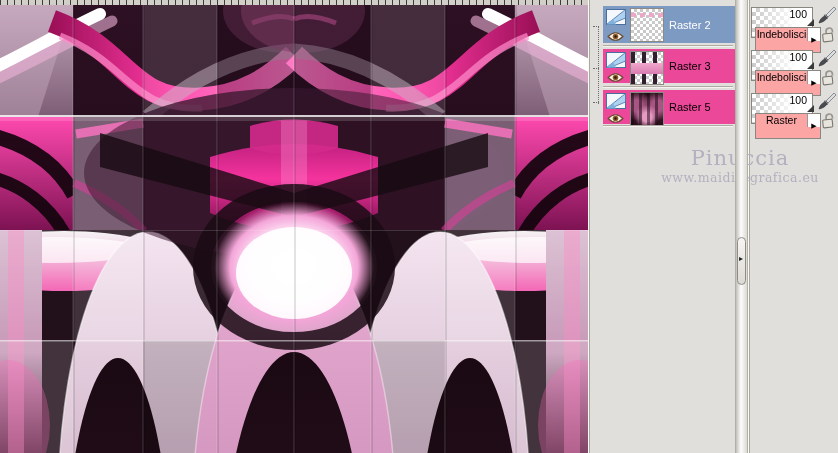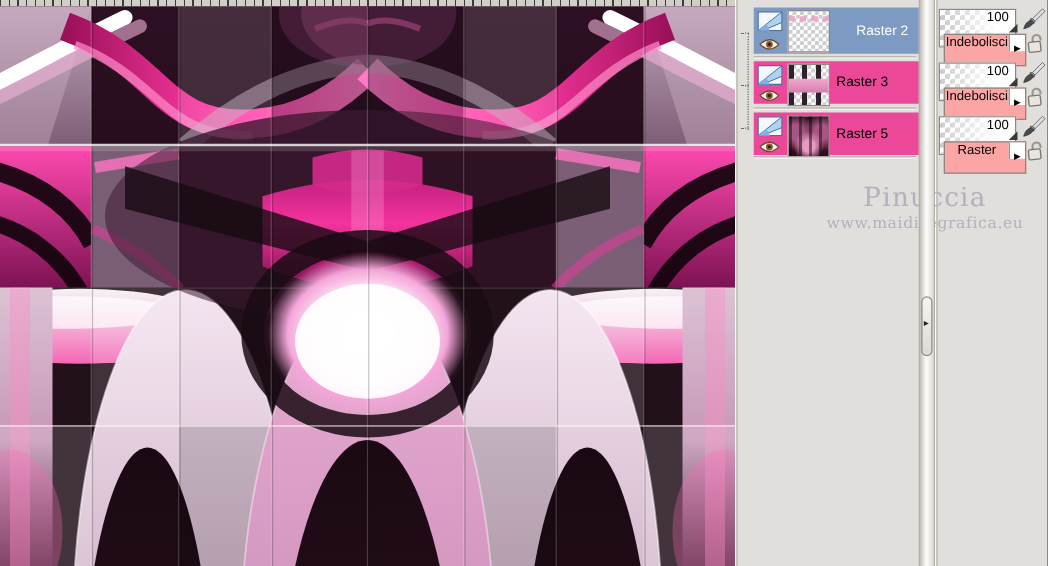--- a/index.html
+++ b/index.html
@@ -24,21 +24,21 @@
   .layers-panel{position:absolute;left:588px;top:0;width:147px;height:453px;
                 background:#e0dfdb;border-left:1px solid #fbfaf7;
                 box-shadow:inset 1px 0 0 #aba89f;}
   .link-rail{position:absolute;left:9px;top:26px;height:78px;width:0;
              border-left:1px dotted #6b6b6b;}
   .link-stub{position:absolute;left:4px;width:6px;height:0;border-top:1px dotted #6b6b6b;}
   .layer-row{position:absolute;left:14px;width:132px;background:#ec4899;}
   .layer-row.selected{background:#7d9ac2;}
   .layer-row .lbl{position:absolute;left:66px;top:50%;transform:translateY(-50%);
                   font-size:11px;color:#000;white-space:nowrap;}
-  .layer-row.selected .lbl{color:#fff;margin-left:16px;}
+  .layer-row.selected .lbl{color:#fff;}
   .page-icon{position:absolute;left:3px;top:3px;width:20px;height:16px;}
   .eye-icon{position:absolute;left:4px;width:17px;height:11px;}
   .thumb{position:absolute;left:27px;top:2px;width:32px;height:32px;border:1px solid #8d8a83;
          background-color:#fff;
          background-image:linear-gradient(45deg,#c9c9c9 25%,transparent 25%,transparent 75%,#c9c9c9 75%),
                           linear-gradient(45deg,#c9c9c9 25%,transparent 25%,transparent 75%,#c9c9c9 75%);
          background-position:0 0,3px 3px;background-size:6px 6px;overflow:hidden;}
   .t2-art{position:absolute;left:0;top:4px;width:100%;height:4px;
           background:repeating-linear-gradient(100deg,#eda0c6 0 5px,transparent 5px 9px);opacity:.9;}
   .t3-art{position:absolute;inset:0;

